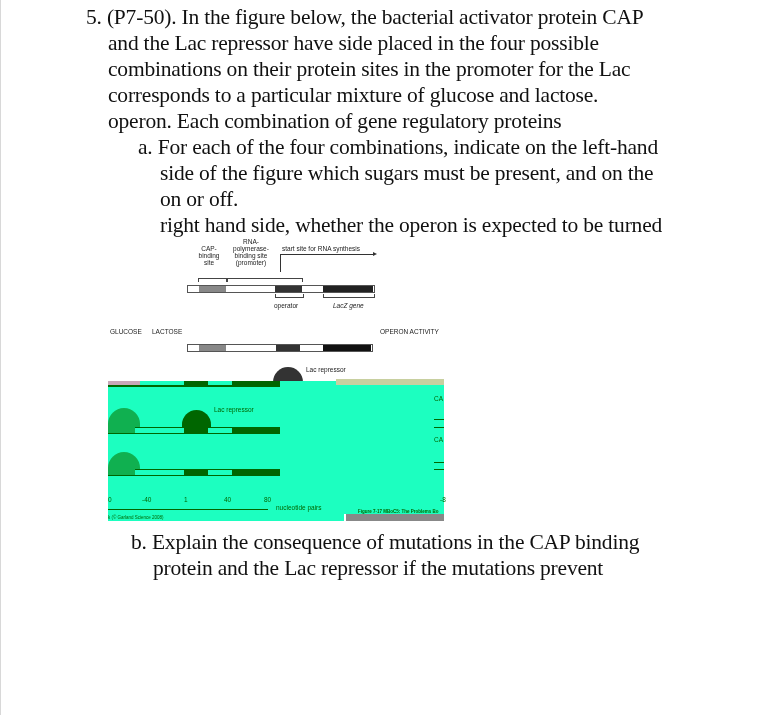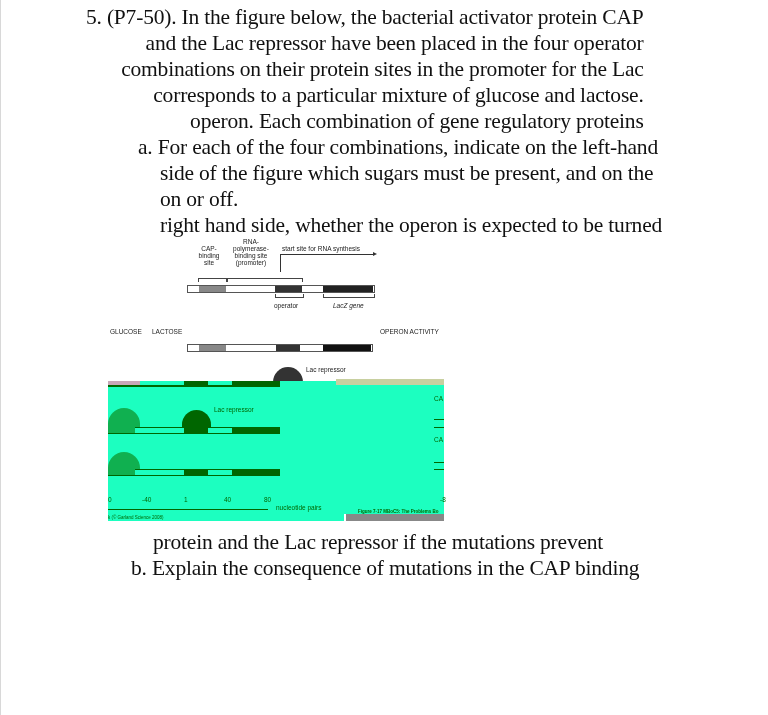--- a/index.html
+++ b/index.html
@@ -1,20 +1,20 @@
 <!DOCTYPE html>
 <html><head>
 <meta charset="utf-8">
 <style>
   html, body { margin:0; padding:0; background:#fff; }
   body { width:768px; height:715px; position:relative; overflow:hidden; font-family:"Liberation Serif", serif; color:#111; }
   .page-edge { position:absolute; left:0; top:0; width:1px; height:715px; background:#d8d8d8; }
   .q { position:absolute; font-size:21.5px; line-height:26px; letter-spacing:-0.2px; }
   .q .line { display:block; white-space:nowrap; }
-  #q5 { left:86px; top:4px;text-align:right; }
+  #q5 { left:86px; top:4px; }
   #q5 .ind { padding-left:22px; }
   #qa { left:131px; top:134px;margin-left:7px; }
   #qa .ind { padding-left:22px; }
   #qb { left:131px; top:529px; }
   #qb .ind { padding-left:22px; }
 
   .fig { position:absolute; font-family:"Liberation Sans", sans-serif; color:#222; }
   .small { font-size:6.5px; line-height:7px; text-align:center; position:absolute; }
   .lab { font-size:6.5px; position:absolute; white-space:nowrap; }
   .bar { position:absolute; height:6px; }
@@ -24,21 +24,21 @@
   .green-right { position:absolute; left:344px; top:385px; width:100px; height:129px; background:#1cffc0; }
   .gray-strip { position:absolute; left:346px; top:514px; width:98px; height:7px; background:#888; }
 </style>
 </head>
 <body>
 
 <div class="page-edge"></div>
 
 <div id="q5" class="q">
   <span class="line">5. (P7-50). In the figure below, the bacterial activator protein CAP</span>
-  <span class="line ind">and the Lac repressor have been placed in the four operator</span>
+  <span class="line ind">and the Lac repressor have side placed in the four possible</span>
   <span class="line ind">combinations on their protein sites in the promoter for the Lac</span>
   <span class="line ind">corresponds to a particular mixture of glucose and lactose.</span>
   <span class="line ind">operon. Each combination of gene regulatory proteins</span>
 </div>
 
 <div id="qa" class="q">
   <span class="line">a. For each of the four combinations, indicate on the left-hand</span>
   <span class="line ind">side of the figure which sugars must be present, and on the</span>
   <span class="line ind">on or off.</span>
   <span class="line ind">right hand side, whether the operon is expected to be turned</span>
@@ -119,15 +119,15 @@
   <div class="lab" style="left:264px;top:496px;color:#006600;">80</div>
   <div style="position:absolute;left:108px;top:509px;width:160px;height:1px;background:#006600;"></div>
   <div class="lab" style="left:276px;top:504px;color:#006600;">nucleotide pairs</div>
   <div class="lab" style="left:440px;top:496px;color:#006600;">-8</div>
   <div class="lab" style="left:108px;top:515px;font-size:4.5px;color:#006600;">k (© Garland Science 2008)</div>
   <div class="lab" style="left:358px;top:509px;font-size:4.5px;color:#006600;font-weight:bold;">Figure 7-17  MBoC5: The Problems Bo</div>
   <div class="gray-strip"></div>
 </div>
 
 <div id="qb" class="q">
+  <span class="line">b. Explain the consequence of mutations in the CAP binding</span>
   <span class="line ind">protein and the Lac repressor if the mutations prevent</span>
-  <span class="line">b. Explain the consequence of mutations in the CAP binding</span>
 </div>
 
 </body></html>

